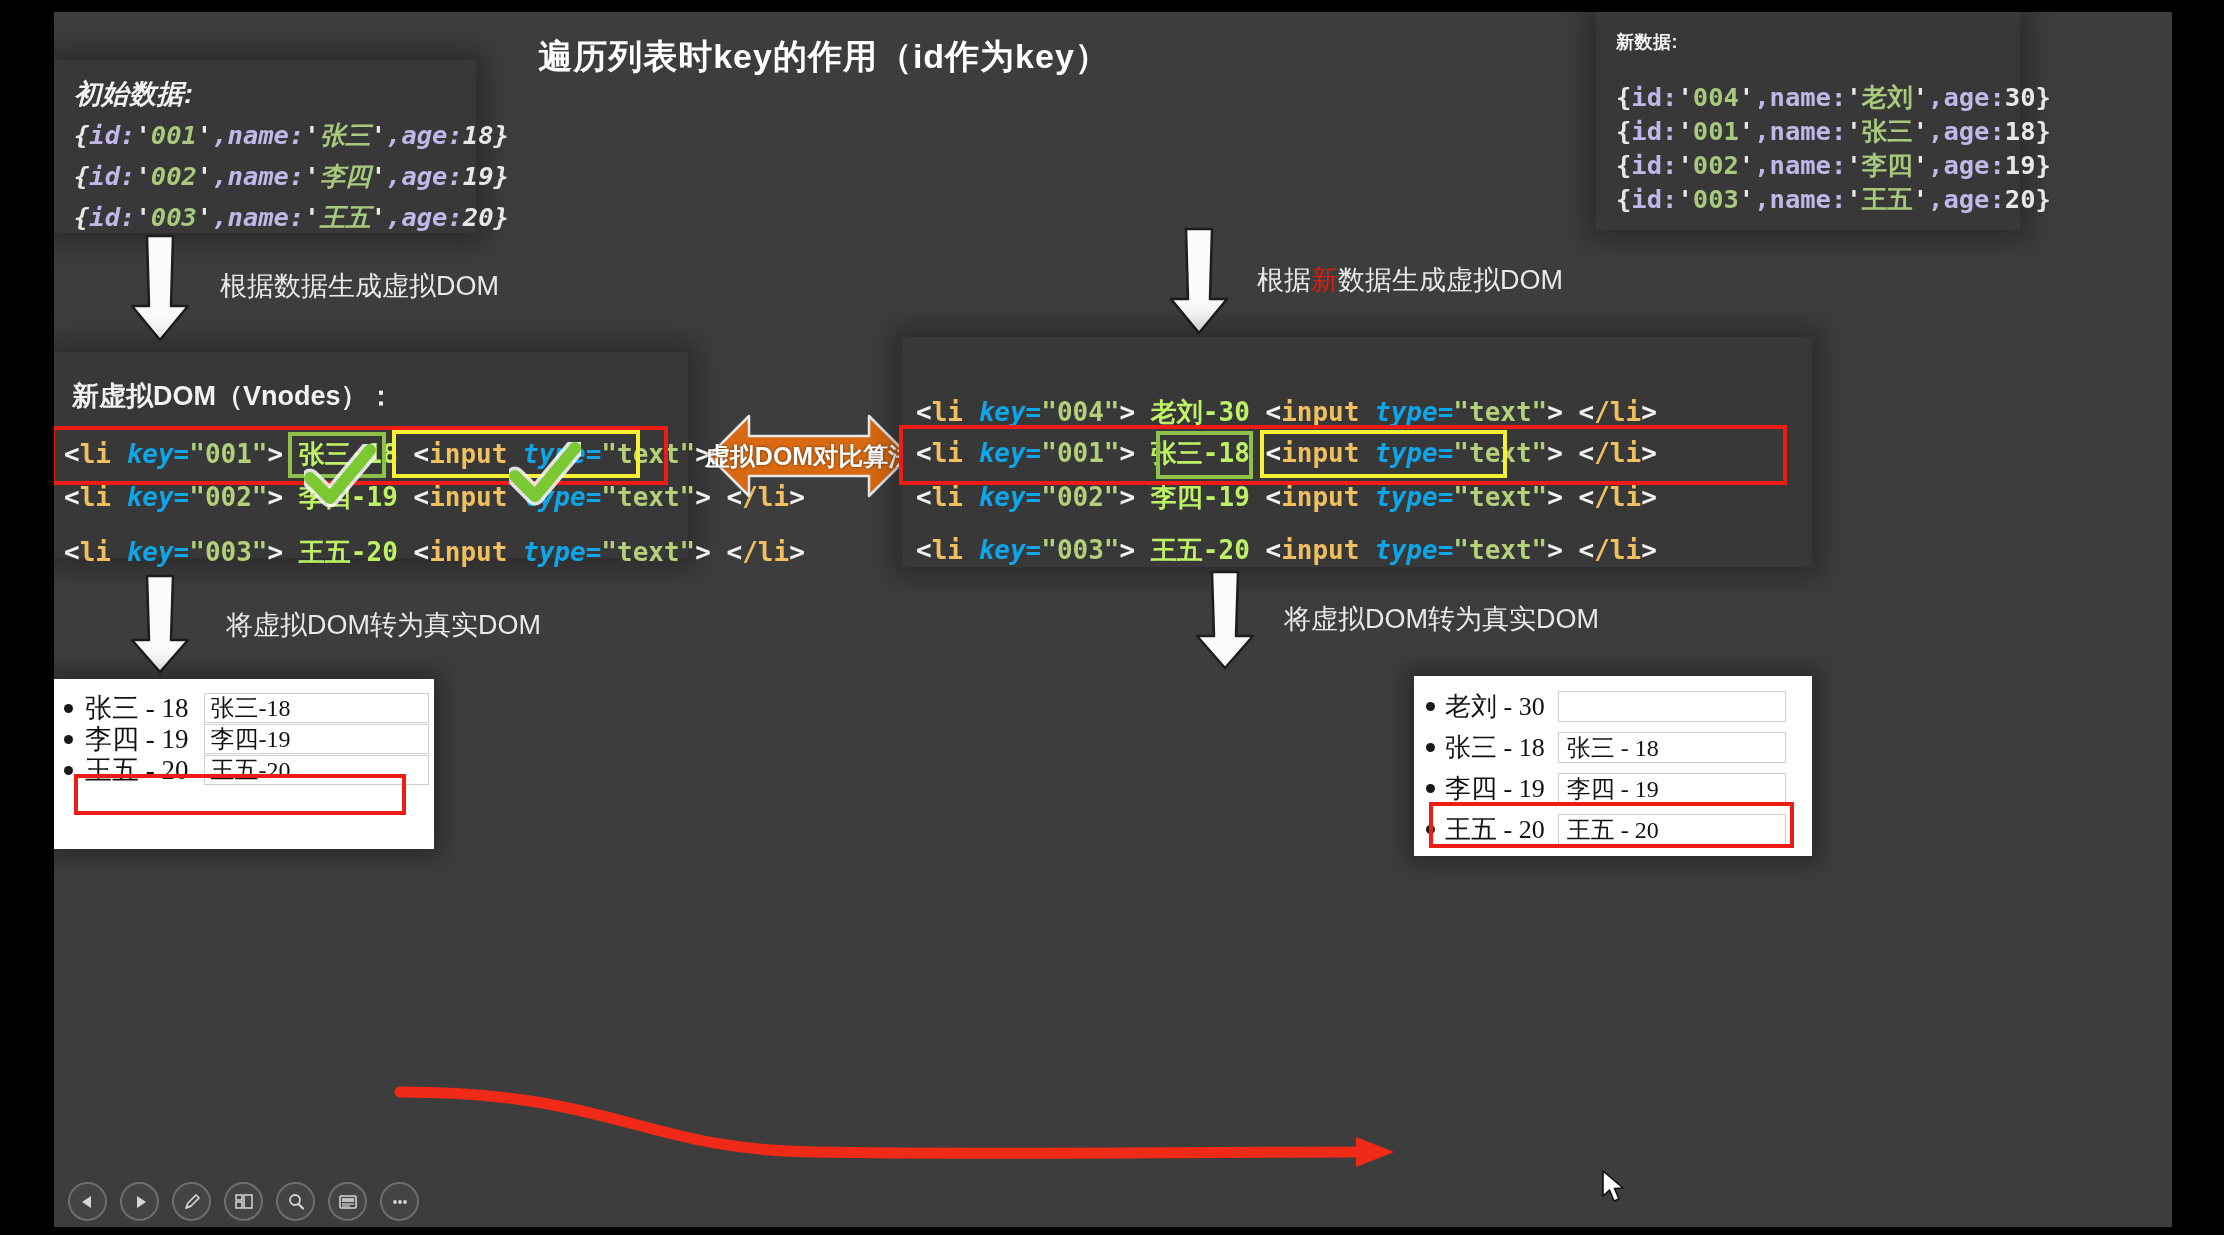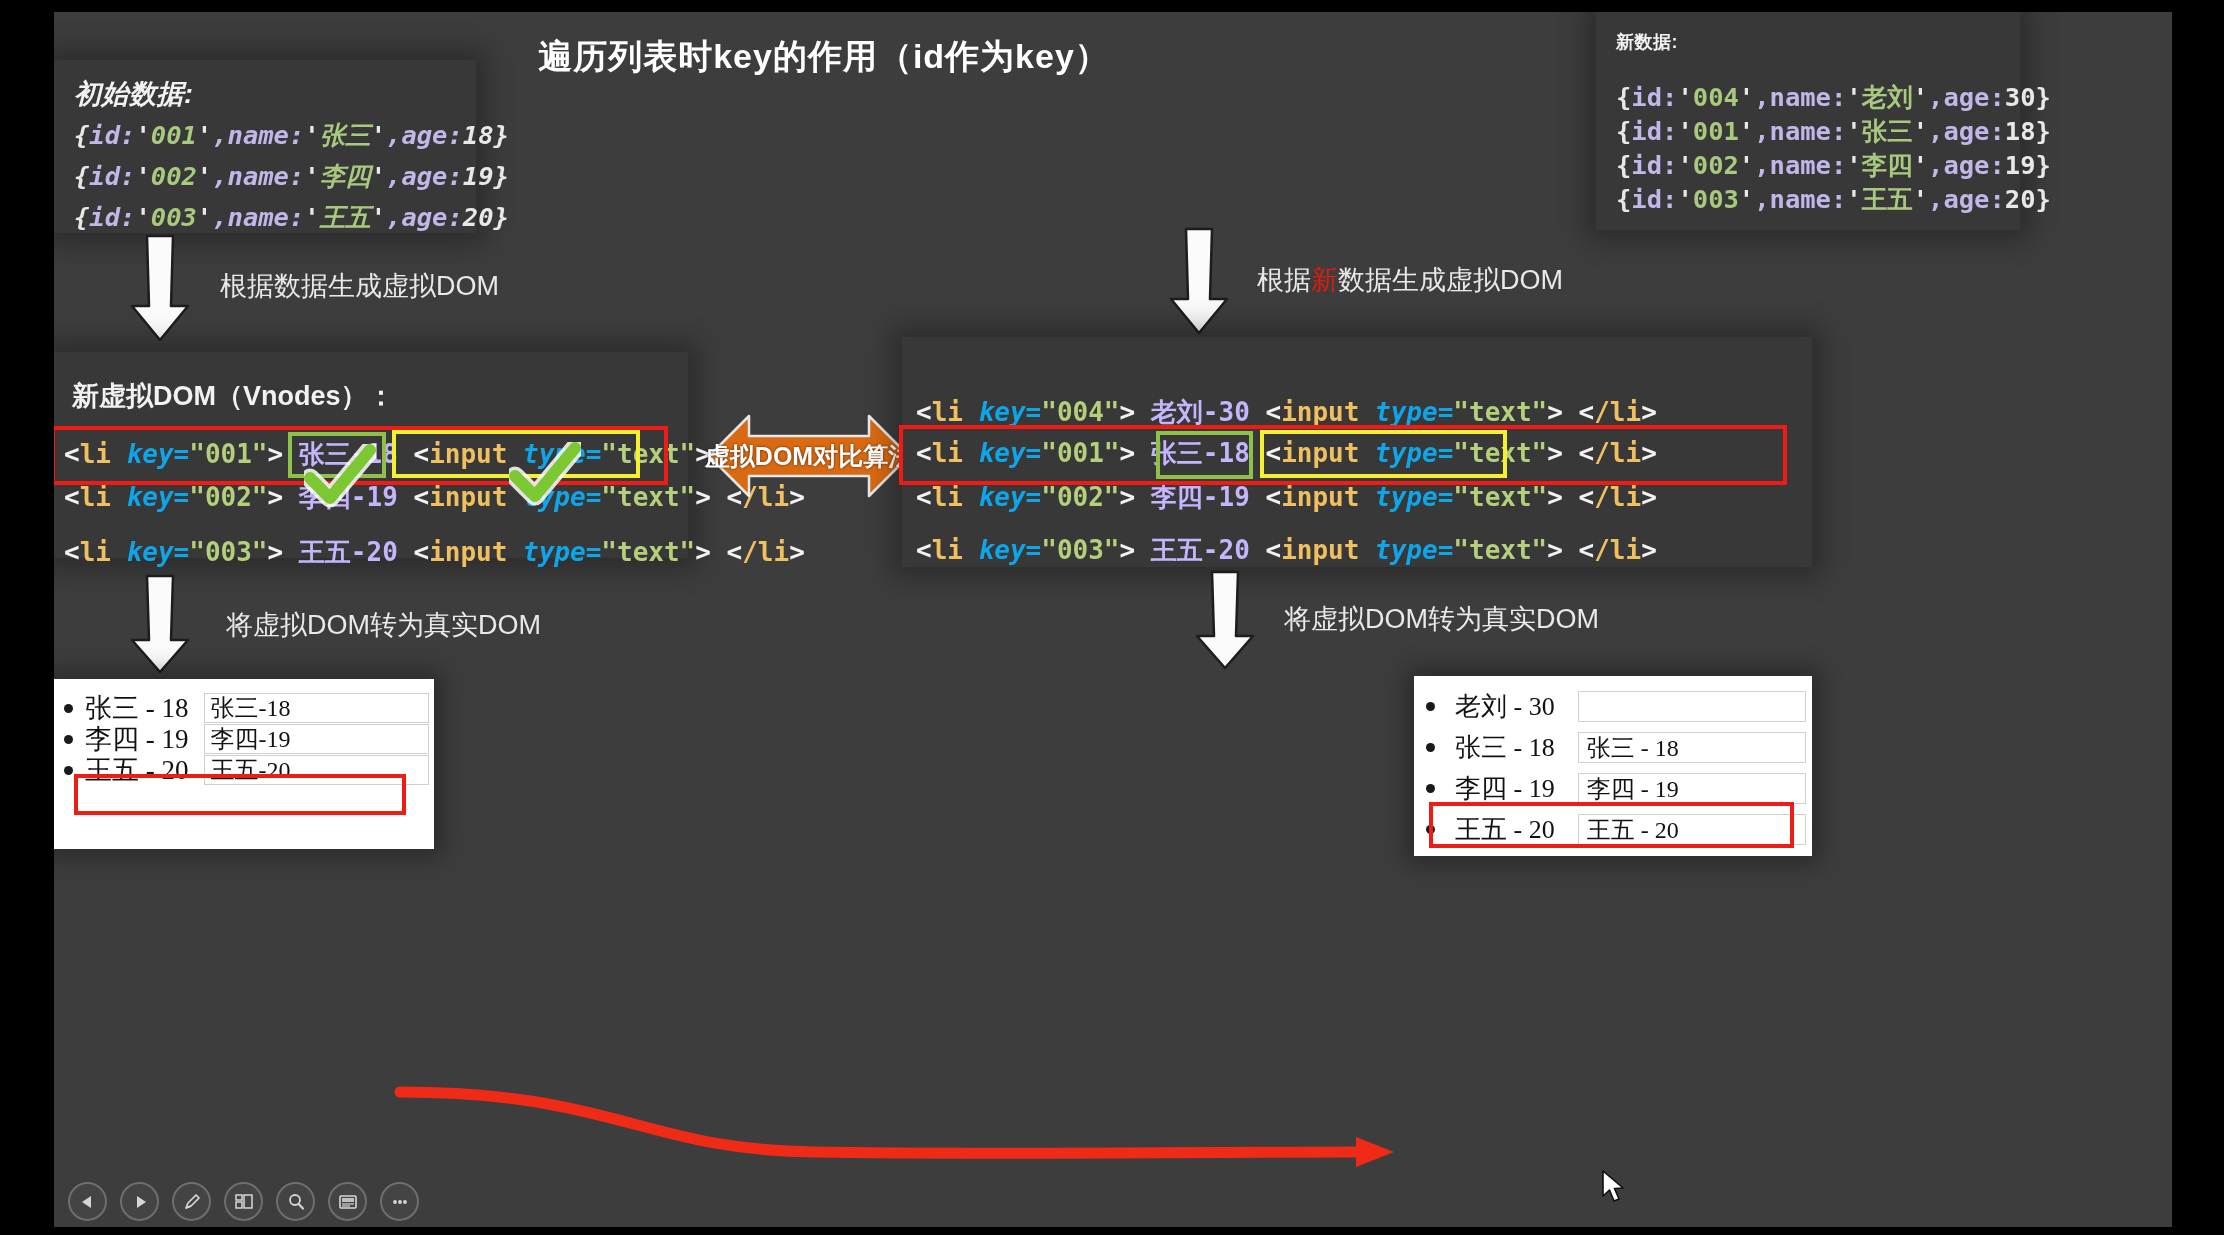--- a/index.html
+++ b/index.html
@@ -84,21 +84,21 @@
     font-weight: bold;
     font-size: 26px;
     white-space: nowrap;
     color: #f0e3c4;
     position: absolute;
   }
   .t-bracket { color: #f2f2f2; }
   .t-tag     { color: #f0c060; }
   .t-attr    { color: #0ea5e9; font-style: italic; }
   .t-val     { color: #b4d07a; }
-  .t-text    { color: #c4b5fd; }
+  .t-text    { color: #bef264; }
 
   #vdom-left {
     left: 0px; top: 340px; width: 634px; height: 206px;
     box-shadow: 0 0 26px 10px rgba(0,0,0,0.30);
   }
   #vdom-left .vdom-title { position:absolute; left: 18px; top: 26px; }
   #vdom-right {
     left: 848px; top: 325px; width: 910px; height: 230px;
     box-shadow: 0 0 26px 10px rgba(0,0,0,0.30);
   }
@@ -159,21 +159,21 @@
     color: #111;
     white-space: nowrap;
   }
 
   #dom-left { left: 0px; top: 667px; width: 380px; height: 170px; }
   #dom-left .dom-row { gap: 12px; padding-left: 10px; height: 30px; margin-bottom: 1px;}
   #dom-left .dom-label { font-size: 27px; }
   #dom-left .dom-input { width: 225px; height: 30px; padding-left: 6px; font-size: 24px; margin-left: 3px;}
 
   #dom-right { left: 1360px; top: 664px; width: 398px; height: 180px; }
-  #dom-right .dom-row { gap: 20px; padding-left: 12px; height: 37px; margin-bottom: 4px;}
+  #dom-right .dom-row { gap: 10px; padding-left: 12px; height: 37px; margin-bottom: 4px;}
   #dom-right .dom-label { font-size: 26px; }
   #dom-right .dom-input { width: 228px; height: 31px; padding-left: 8px; font-size: 24px; margin-left: 3px;}
 
   
   #toolbar {
     position: absolute;
     left: 14px; bottom: 6px;
     display: flex; gap: 13px; align-items: center;
   }
   .tb-btn {

